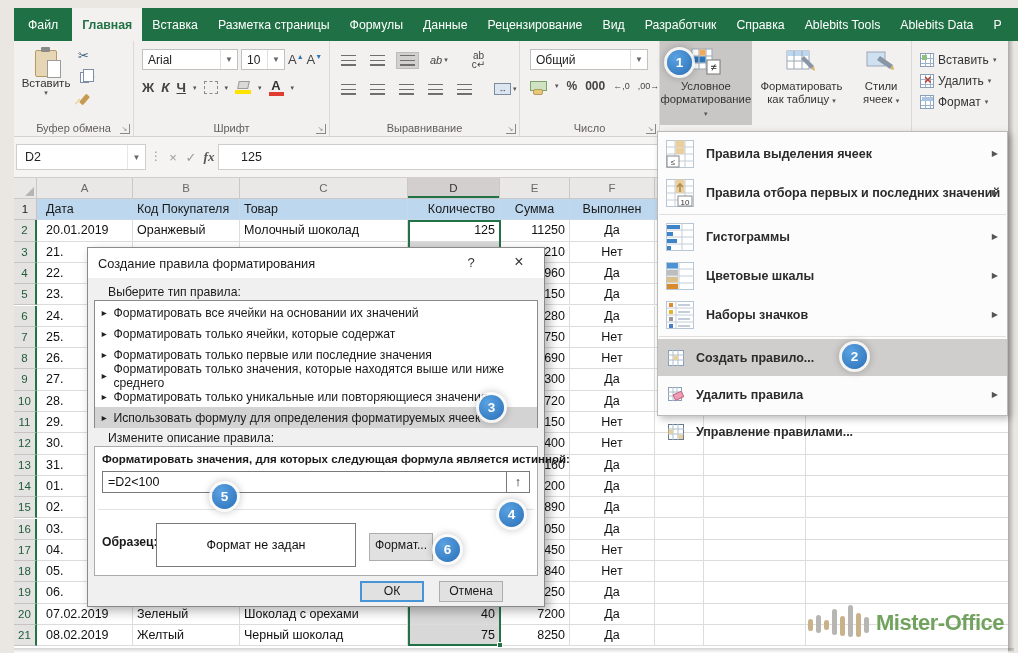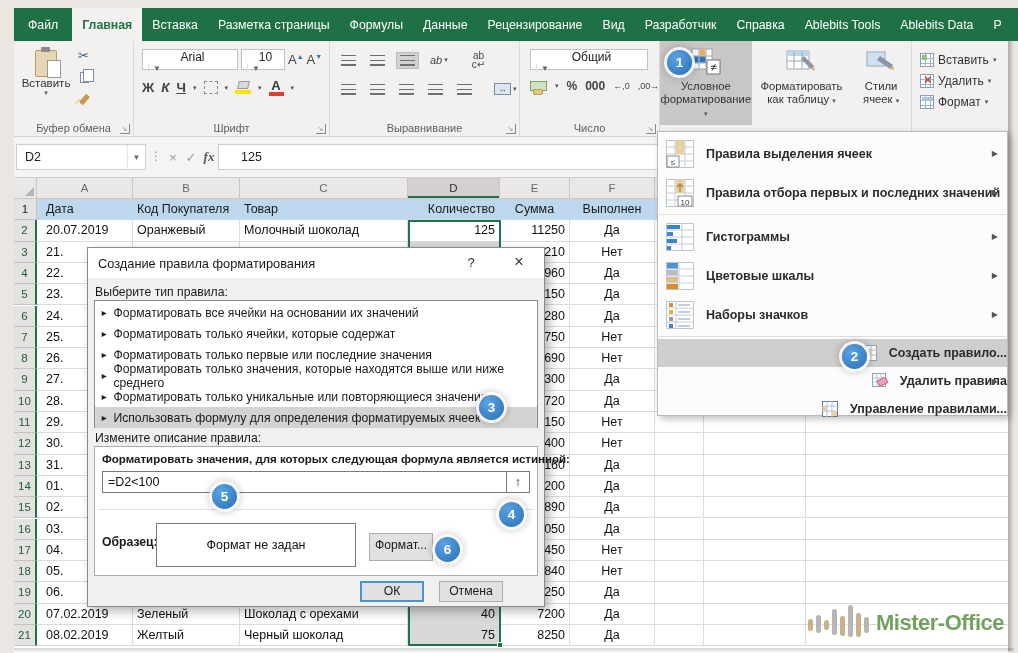--- a/index.html
+++ b/index.html
@@ -25,21 +25,21 @@
   .clip::before{content:"";position:absolute;top:-4px;left:5px;width:9px;height:5px;background:#8a8a8a;border-radius:1px;}
   .clip::after{content:"";position:absolute;right:-5px;bottom:-2px;width:12px;height:16px;background:#fff;border:1px solid #9a9a9a;}
   .minicol{position:absolute;left:64px;top:6px;width:44px;display:flex;flex-direction:column;gap:5px;}
   .mrow{display:flex;align-items:center;gap:2px;height:17px;font-size:13px;color:#3a5b7e;}
   .cpy{position:relative;width:9px;height:11px;border:1px solid #7e8fa5;background:#fff;margin-left:2px;}
   .cpy::after{content:"";position:absolute;left:2px;top:-4px;width:9px;height:11px;border:1px solid #7e8fa5;background:#fff;}
   .brush{width:5px;height:11px;background:#c69a52;transform:rotate(40deg);border-radius:1px;box-shadow:-4px 6px 0 -2px #e8c874;margin-left:4px;}
   .da{font-size:7px;color:#555;}
 
   
-  .combo{height:21px;background:#fff;border:1px solid #c3c1bf;display:flex;align-items:center;font-size:12px;color:#222;padding-left:5px;justify-content:space-between;flex-direction:column;}
+  .combo{height:21px;background:#fff;border:1px solid #c3c1bf;display:flex;align-items:center;font-size:12px;color:#222;padding-left:5px;justify-content:space-between;}
   .combo .dd{color:#666;font-size:8px;padding:0 4px;border-left:1px solid #e0e0e0;align-self:stretch;display:flex;align-items:center;}
   .frow1{position:absolute;left:8px;top:8px;display:flex;gap:3px;align-items:center;}
   .frow2{position:absolute;left:8px;top:38px;display:flex;gap:7px;align-items:center;font-size:13.5px;color:#444;}
   .bK{font-weight:bold;}
   .iK{font-style:italic;font-weight:bold;}
   .uK{text-decoration:underline;font-weight:bold;}
   .Aup{font-size:13px;color:#444;position:relative;}
   .Aup sup{font-size:7px;color:#2e75b6;}
   .Adn sup{font-size:7px;color:#2e75b6;}
   .bord{width:14px;height:13px;border:1px dashed #8b8b8b;position:relative;}
@@ -112,35 +112,35 @@
   .hr1 .ce{text-align:center;padding-right:0;}
   .cd.insel{background:#d8d8d8;}
   .cd.act{background:#fff;}
   .selbox{position:absolute;left:394px;top:42.3px;width:93px;height:426px;border:2px solid #217346;pointer-events:none;z-index:5;}
   .handle{position:absolute;right:-4px;bottom:-4px;width:6px;height:6px;background:#217346;border:1px solid #fff;}
 
   
   .menu{position:absolute;left:657px;top:131px;width:351px;height:285px;background:#fcfcfc;border:1px solid #bcbab8;box-shadow:3px 3px 7px rgba(0,0,0,.25);z-index:25;padding-top:2px;}
   .mi{display:flex;align-items:center;position:relative;}
   .mi.lg{height:39px;}
-  .mi.sm{height:28px;justify-content:flex-end;}
+  .mi.sm{height:37px;}
   .mi .mic{width:30px;margin-left:7px;display:flex;justify-content:center;}
   .mi.sm .mic{width:18px;margin-left:9px;}
   .mil{margin-left:11px;font-size:12.5px;font-weight:600;color:#2b2b2b;}
   .mi .sub{position:absolute;right:9px;color:#555;font-size:8px;}
   .msep{height:1px;background:#e1dfdd;margin:2px 1px;}
   .mi.hl{background:#d0cecc;}
 
   
   .dlg{position:absolute;left:87px;top:247px;width:458px;height:360px;background:#f0f0f0;border:1px solid #8a8a8a;box-shadow:4px 4px 10px rgba(0,0,0,.3);z-index:30;}
   .dtitle{position:absolute;left:0;top:0;right:0;height:30px;background:#fff;display:flex;align-items:center;}
   .dtitle .t{margin-left:10px;font-size:12.8px;color:#1a1a1a;}
   .dhelp{position:absolute;right:58px;top:0;width:30px;height:30px;text-align:center;line-height:30px;font-size:13px;color:#333;}
   .dclose{position:absolute;right:8px;top:0;width:34px;height:30px;text-align:center;line-height:28px;font-size:16px;color:#333;}
-  .dlab{position:absolute;left:7px;font-size:12.2px;color:#1a1a1a;}
+  .dlab{position:absolute;left:20px;font-size:12.2px;color:#1a1a1a;}
   .dlist{position:absolute;left:6px;right:6px;top:52px;height:128px;background:#fff;border:1px solid #8a8a8a;padding-top:1px;}
   .ditem{height:21px;display:flex;align-items:center;font-size:12.2px;color:#1a1a1a;padding-left:5px;}
   .ditem .mk{font-size:8.5px;margin-right:5px;color:#222;}
   .ditem.sel{background:#d3d3d3;}
   .dpanel{position:absolute;left:6px;right:6px;top:198px;height:130px;background:#fff;border:1px solid #ababab;}
   .dpl{position:absolute;left:7px;top:6px;font-size:11.5px;font-weight:bold;color:#1a1a1a;white-space:nowrap;}
   .finput{position:absolute;left:7px;top:24px;width:405px;height:22px;background:#fff;border:1px solid #7a7a7a;font-size:12.5px;color:#111;line-height:20px;padding-left:5px;}
   .rngbtn{position:absolute;right:7px;top:24px;width:24px;height:22px;background:#fff;border:1px solid #7a7a7a;text-align:center;line-height:20px;font-size:13px;font-weight:bold;color:#111;}
   .phr{position:absolute;left:3px;right:3px;top:62px;height:1px;background:#e2e2e2;}
   .splab{position:absolute;left:7px;top:88px;font-size:12.2px;font-weight:bold;color:#1a1a1a;}
@@ -400,21 +400,21 @@
       <span class="c cd">Количество</span>
       <span class="c ce">Сумма</span>
       <span class="c cf">Выполнен</span>
       <span class="c cg"></span>
         <span class="c ch"></span>
         <span class="c cx"></span>
     </div>
 
     <div class="row" style="--i:1">
         <span class="c rn sel">2</span>
-        <span class="c ca">20.07.2019</span>
+        <span class="c ca">20.01.2019</span>
         <span class="c cb">Оранжевый</span>
         <span class="c cc">Молочный шоколад</span>
         <span class="c cd act">125</span>
         <span class="c ce">11250</span>
         <span class="c cf">Да</span>
         <span class="c cg"></span>
         <span class="c ch"></span>
         <span class="c cx"></span>
       </div>
     <div class="row" style="--i:2">

